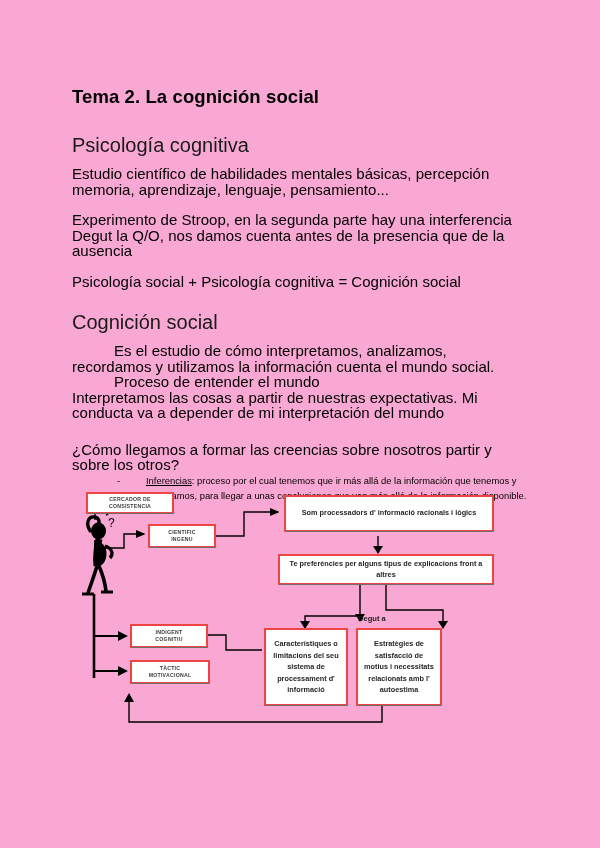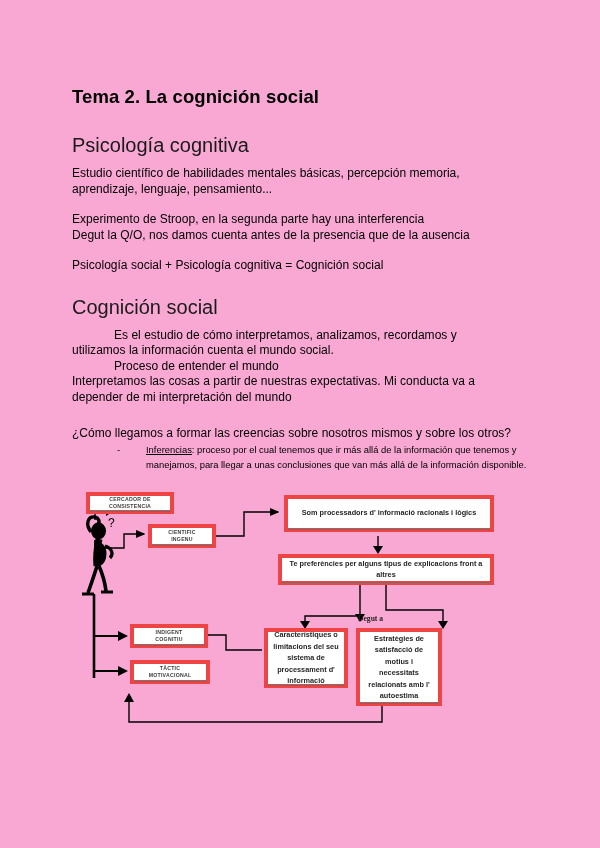--- a/index.html
+++ b/index.html
@@ -38,21 +38,21 @@
     line-height: 1.15;
   }
   h2.section-head {
     font-size: 20px;
     font-weight: normal;
     color: #1a1a1a;
     margin: 0 0 9px 0;
     line-height: 1.2;
   }
   p.body {
-    font-size: 12px;
+    font-size: 15px;
     line-height: 15.5px;
     margin: 0 16px 0 0;
     letter-spacing: 0.02px;
   }
   .gap-md { height: 15px; }
   .gap-lg { height: 21px; }
   .indent { text-indent: 42px; }
   .bold { font-weight: normal; }
   .ul { text-decoration: underline; }
 
@@ -79,21 +79,21 @@
     position: absolute;
     left: 72px;
     top: 490px;
     width: 456px;
     height: 250px;
   }
   .diagram svg { display: block; }
 
   .dbox {
     position: absolute;
-    border: 4px solid #ef4444;
+    border: 2px solid #ef4444;
     background: #fff;
     box-sizing: border-box;
     display: flex;
     align-items: center;
     justify-content: center;
     text-align: center;
     color: #2a2a2a;
   }
   .dbox.small {
     font-size: 5.2px;
@@ -158,21 +158,21 @@
     <h2 class="section-head">Cognición social</h2>
 
     <p class="body indent"><span>Es el estudio de cómo </span><span class="bold">interpretamos, analizamos, recordamos</span><span> y </span><span class="bold">utilizamos</span><span> la </span><span class="bold">información</span><span> cuenta el mundo social.</span></p>
 
     <p class="body indent">Proceso de entender el mundo</p>
 
     <p class="body"><span>Interpretamos las cosas a partir de nuestras expectativas. Mi conducta va a depender de mi </span><span class="bold">interpretación</span><span> del mundo</span></p>
 
     <div class="gap-lg"></div>
 
-    <p class="body">¿Cómo llegamos a formar las creencias sobre nosotros mismos y sobre los otros?</p>
+    <p class="body">¿Cómo llegamos a formar las creencias sobre nosotros partir y sobre los otros?</p>
 
     <ul class="dash-list">
       <li><span class="dash">-</span><span class="ul bold-none">Inferencias</span><span>: proceso por el cual tenemos que ir más allá de la información que tenemos y manejamos, para llegar a unas conclusiones que van más allá de la información disponible.</span></li>
     </ul>
 
   </div>
 
   <div class="diagram">
 
     <svg width="456" height="250" viewBox="0 0 456 250">
@@ -262,25 +262,25 @@
     </div>
 
     <div class="dbox wide" style="left:212px; top:5px; width:210px; height:37px;">
       <span>Som processadors d' informació racionals i lògics</span>
     </div>
 
     <div class="dbox wide" style="left:206px; top:64px; width:216px; height:31px;">
       <span>Te preferències per alguns tipus de explicacions front a altres</span>
     </div>
 
-    <div class="dbox tall" style="left:192px; top:138px; width:84px; height:60px;">
+    <div class="dbox tall" style="left:192px; top:138px; width:84px; height:78px;">
       <span>Característiques o limitacions del seu sistema de processament d' informació</span>
     </div>
 
     <div class="dbox tall" style="left:284px; top:138px; width:86px; height:78px;">
       <span>Estratègies de satisfacció de motius i necessitats relacionats amb l' autoestima</span>
     </div>
 
-    <div class="dlabel" style="left:286px; top:124px;font-family:Liberation Serif, serif;">Degut a</div>
+    <div class="dlabel" style="left:286px; top:124px;">Degut a</div>
 
   </div>
 
 </div>
 
 </body></html>

